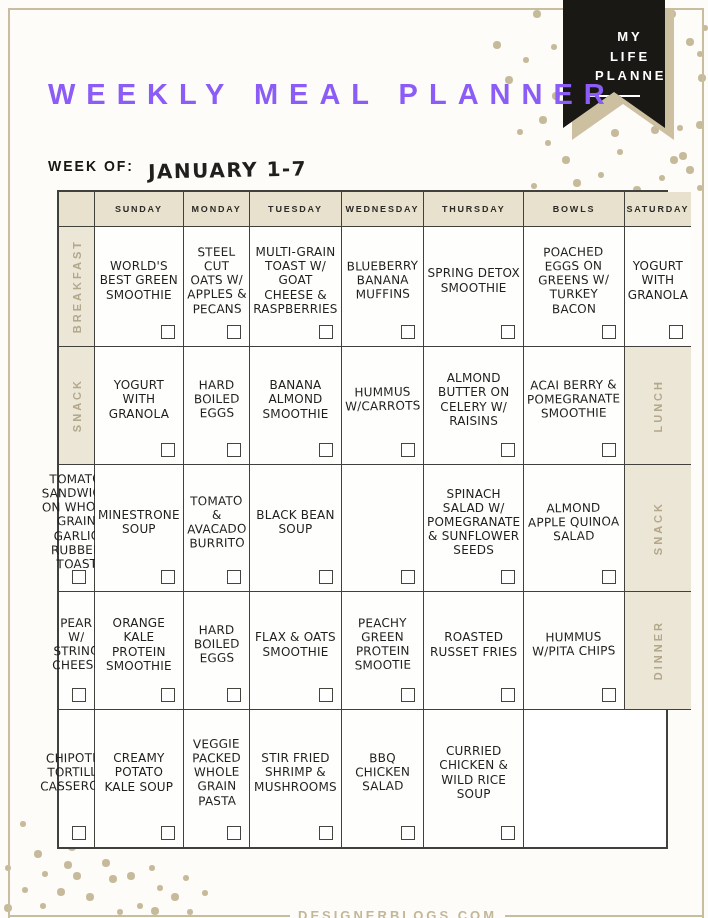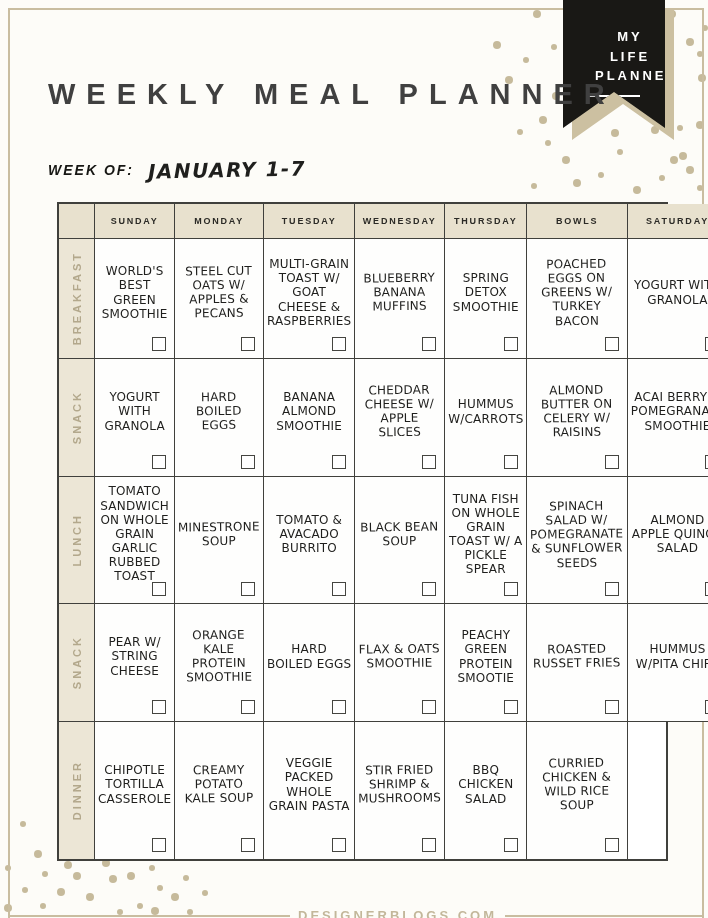--- a/index.html
+++ b/index.html
@@ -25,35 +25,35 @@
     position:absolute; left:563px; top:0; width:102px; height:128px;
     background:#191815; color:#fff; text-align:center;
     clip-path:polygon(0 0,100% 0,100% 100%,50% calc(100% - 36px),0 100%);
     padding-top:27px; box-sizing:border-box;
   }
   .ribbon .line{font-size:13px; font-weight:bold; letter-spacing:3px; line-height:1.5;margin-left:32px;}
   .ribbon .rule{width:52px; height:2px; background:#fff; margin:9px auto 0;}
   
   .title{
     position:absolute; left:48px; top:78px;
-    font-size:29px; font-weight:bold; letter-spacing:11px; color:#404040;
-  }
-  
-  .weekof{position:absolute; left:48px; top:158px; display:flex; align-items:center;font-style:italic;}
+    font-size:29px; font-weight:bold; letter-spacing:11px; color:#8b5cf6;
+  }
+  
+  .weekof{position:absolute; left:48px; top:158px; display:flex; align-items:flex-start;}
   .weekof .lbl{font-size:14px; font-weight:bold; letter-spacing:2px; color:#171714;}
   .weekof .val{
     font-size:20px; font-weight:bold; letter-spacing:1.5px; color:#1f1f1d;
     margin-left:14px; transform:rotate(-1.2deg); font-family:"DejaVu Sans",sans-serif;
   }
   
   .grid{
     position:absolute; left:57px; top:190px; width:611px;
     display:grid; grid-template-columns:36px repeat(7,1fr);
     grid-template-rows:35px 120px 118px 127px 118px 137px;
-    border:2px solid #40403c; box-sizing:border-box; background:#fff;margin-top:12px;
+    border:2px solid #40403c; box-sizing:border-box; background:#fff;
   }
   .grid > div{border-right:1.5px solid #40403c; border-bottom:1.5px solid #40403c; box-sizing:border-box;}
   .grid > div:nth-child(8n){border-right:none;}
   .grid > div:nth-child(n+41){border-bottom:none;}
   .hcell{background:#e8e1ce; display:flex; align-items:center; justify-content:center;}
   .hcell.day{font-size:9px; font-weight:bold; letter-spacing:1.8px; color:#2b2a26;}
   .rlabel{
     background:#ece6d6; display:flex; align-items:center; justify-content:center;
   }
   .rlabel span{
@@ -217,24 +217,20 @@
       </div>
     <div class="cell">
         <div class="meal">HARD BOILED EGGS</div>
         <span class="cb"></span>
       </div>
     <div class="cell">
         <div class="meal">BANANA ALMOND SMOOTHIE</div>
         <span class="cb"></span>
       </div>
     <div class="cell">
-        <div class="meal">CHEDDAR CHEESE W/ APPLE SLICES</div>
-        <span class="cb"></span>
-      </div>
-    <div class="cell">
         <div class="meal">HUMMUS W/CARROTS</div>
         <span class="cb"></span>
       </div>
     <div class="cell">
         <div class="meal">ALMOND BUTTER ON CELERY W/ RAISINS</div>
         <span class="cb"></span>
       </div>
     <div class="cell">
         <div class="meal">ACAI BERRY &amp; POMEGRANATE SMOOTHIE</div>
         <span class="cb"></span>
@@ -253,21 +249,20 @@
       </div>
     <div class="cell">
         <div class="meal">TOMATO &amp; AVACADO BURRITO</div>
         <span class="cb"></span>
       </div>
     <div class="cell">
         <div class="meal">BLACK BEAN SOUP</div>
         <span class="cb"></span>
       </div>
     <div class="cell">
-        <div class="meal">TUNA FISH ON WHOLE GRAIN TOAST W/ A PICKLE SPEAR</div>
         <span class="cb"></span>
       </div>
     <div class="cell">
         <div class="meal">SPINACH SALAD W/ POMEGRANATE &amp; SUNFLOWER SEEDS</div>
         <span class="cb"></span>
       </div>
     <div class="cell">
         <div class="meal">ALMOND APPLE QUINOA SALAD</div>
         <span class="cb"></span>
       </div>

